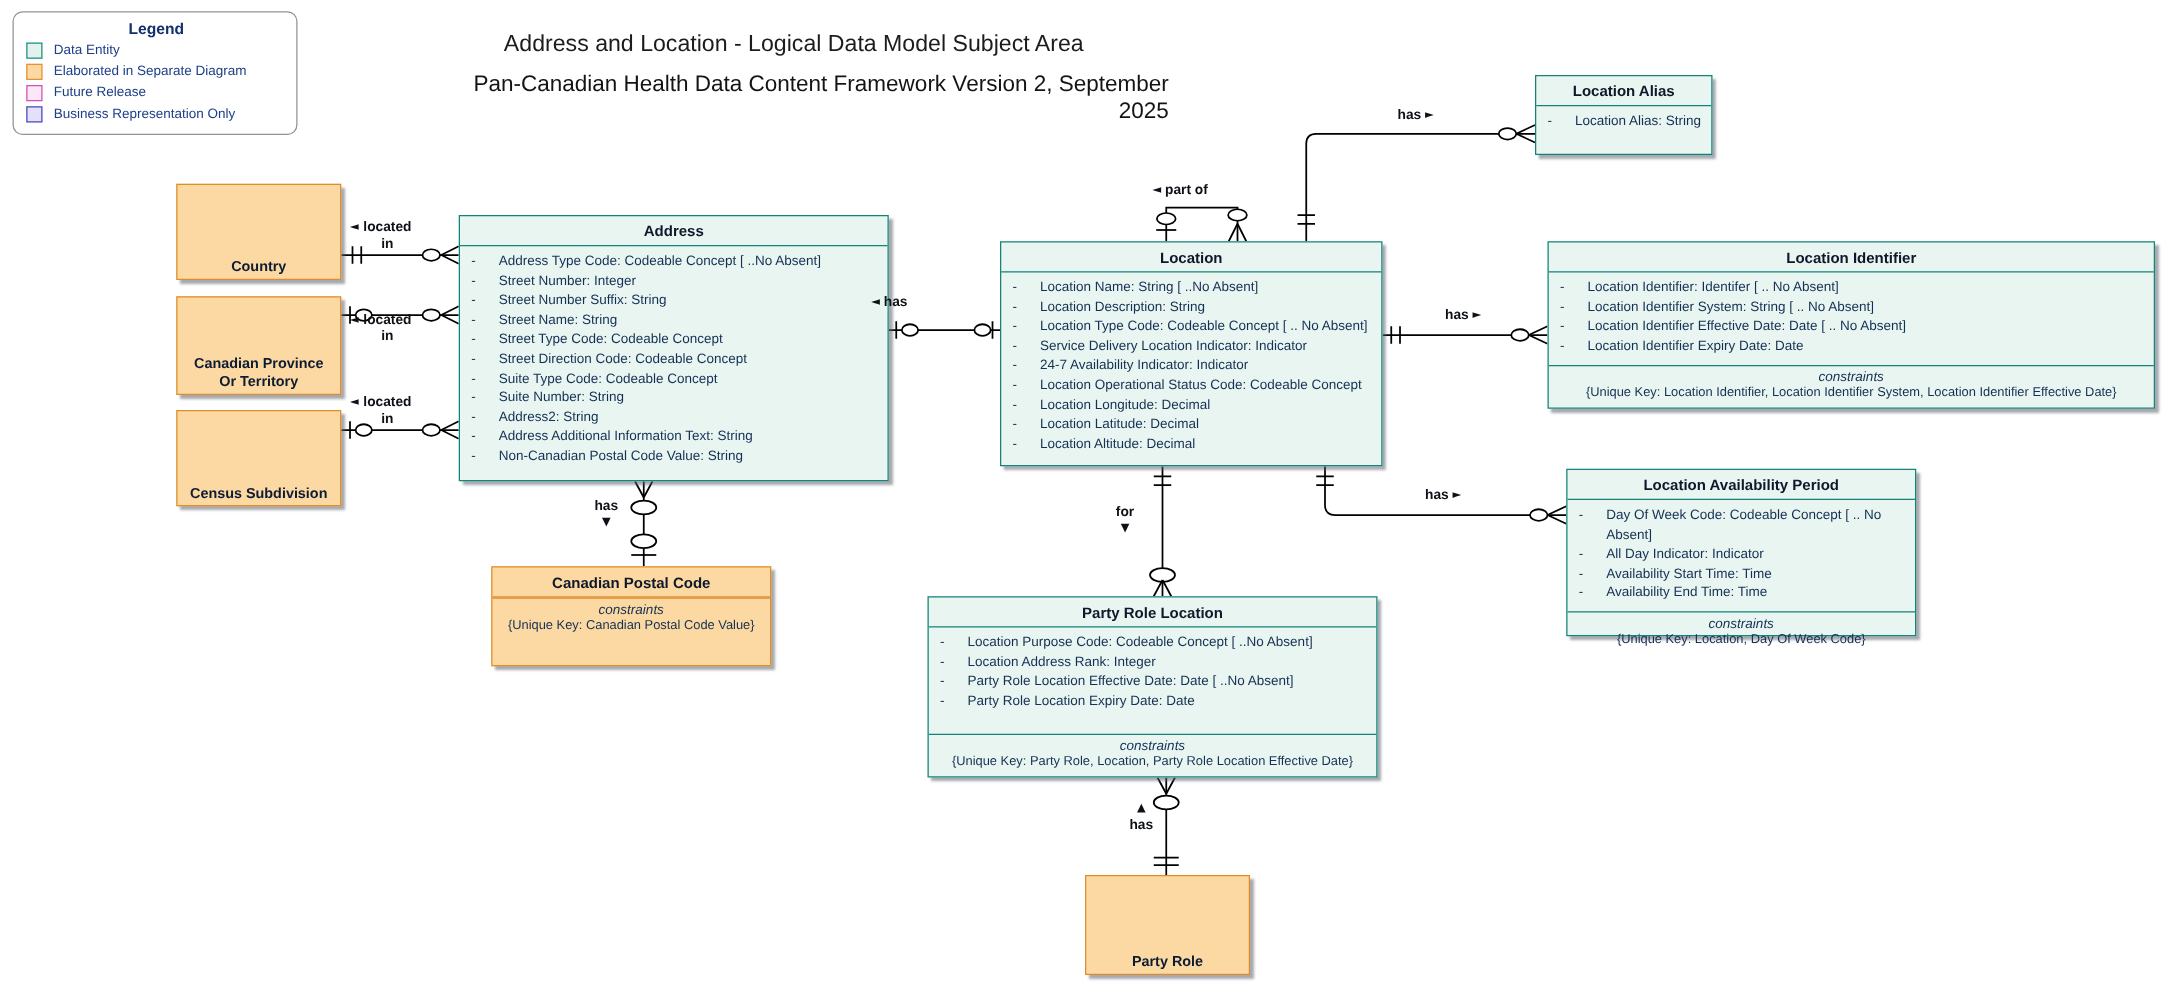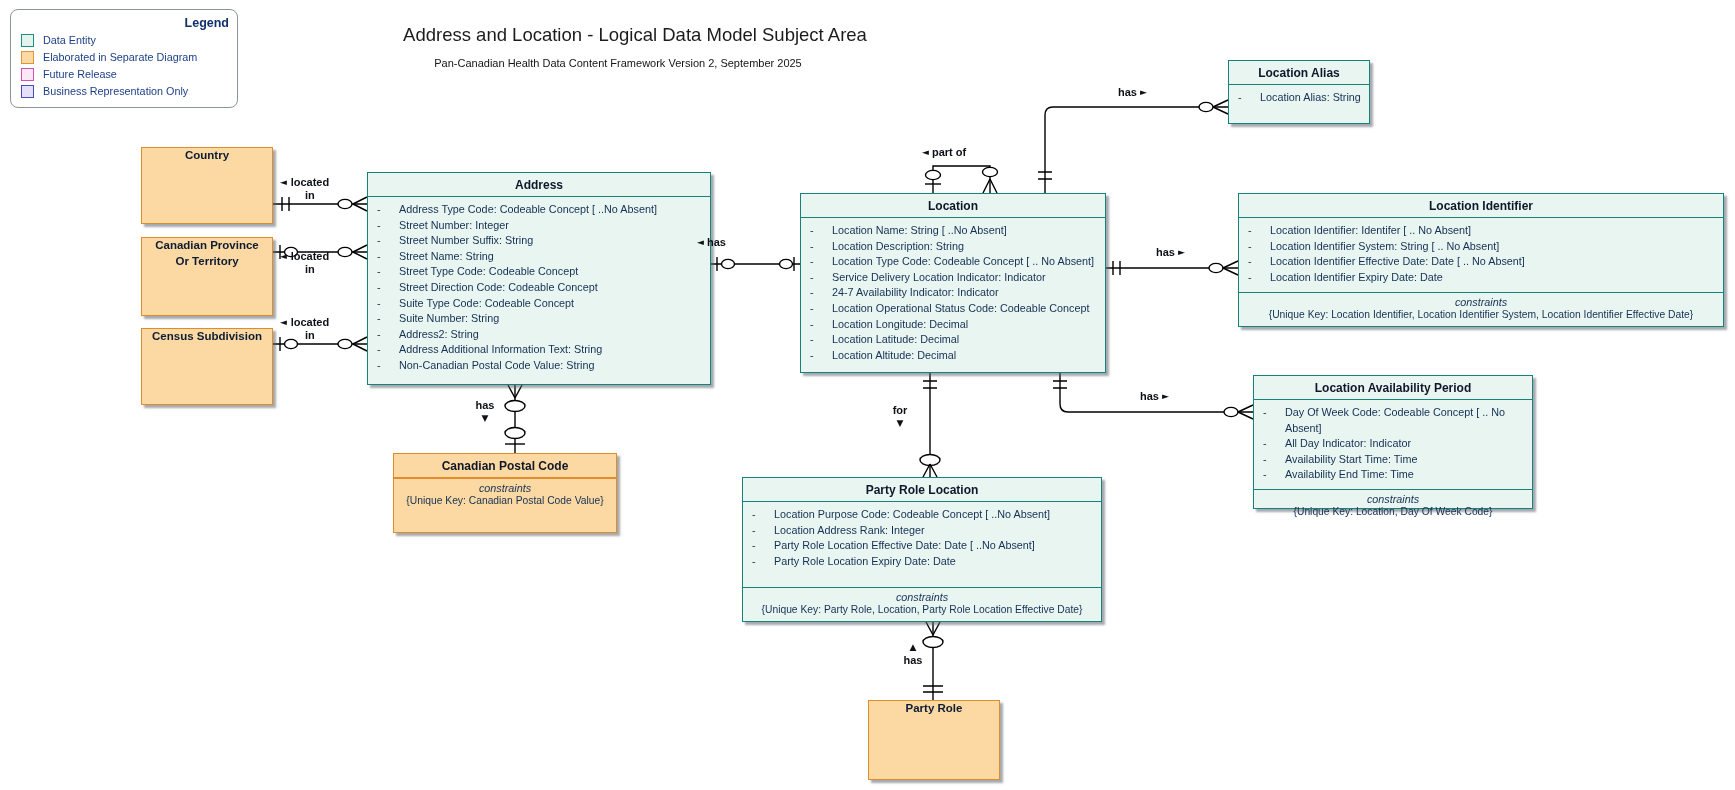--- a/index.html
+++ b/index.html
@@ -3,46 +3,46 @@
 <meta charset="utf-8">
 <style>
   html,body{margin:0;padding:0;background:#ffffff;}
   #canvas{
     position:relative;width:1735px;height:790px;background:#ffffff;overflow:hidden;
     font-family:"Liberation Sans","DejaVu Sans",sans-serif;color:#143054;
   }
   
   .dtitle{position:absolute;left:335px;top:24px;width:600px;text-align:center;
     font-size:18.5px;color:#1c1c1c;}
-  .dsub{position:absolute;left:318px;top:57px;width:600px;text-align:center;
-    font-size:11px;color:#141414;}
+  .dsub{position:absolute;left:335px;top:57px;width:600px;text-align:right;
+    font-size:18px;color:#141414;}
   
   .legend{position:absolute;left:10px;top:9px;width:228px;background:#fff;
     border:1.5px solid #8d939c;border-radius:8px;padding:6px 8px 9px 10px;box-sizing:border-box;}
-  .legend-title{text-align:right;font-weight:bold;font-size:12.5px;color:#12306b;margin-bottom:4px;}
+  .legend-title{text-align:center;font-weight:bold;font-size:12.5px;color:#12306b;margin-bottom:4px;}
   .legend-row{display:flex;align-items:center;margin-top:4px;}
   .swatch{width:13px;height:13px;border:1.4px solid #000;margin-right:9px;flex:0 0 13px;box-sizing:border-box;}
   .legend-label{font-size:10.8px;color:#1d3f87;line-height:13px;}
   
   .entity{position:absolute;box-sizing:border-box;display:flex;flex-direction:column;
     background:#e9f5f0;border:1.5px solid #15837a;
     box-shadow:3px 3px 2px rgba(92,99,108,.55);}
   .ehdr{flex:0 0 auto;text-align:center;font-weight:bold;font-size:12px;color:#0f172a;
     padding:5px 4px 4px 4px;border-bottom:1.5px solid #15837a;}
   .eattrs{flex:1 1 auto;padding:5px 6px 6px 6px;}
   .attr{display:flex;font-size:10.8px;line-height:15.6px;color:#143054;}
   .attr .dash{flex:0 0 22px;padding-left:3px;}
   .econstraints{flex:0 0 auto;border-top:1.5px solid #15837a;text-align:center;
     padding:3px 3px 6px 3px;}
   .clabel{font-style:italic;font-size:10.8px;color:#143054;}
   .ckey{font-size:10.3px;color:#143054;margin-top:1px;}
   .orange{background:#fcd9a2;border-color:#dd8d2d;}
   .orange .ehdr{border-color:#dd8d2d;}
   .orange .econstraints{border-color:#dd8d2d;}
-  .simple{align-items:center;justify-content:flex-start;}
+  .simple{align-items:center;justify-content:flex-end;}
   .stitle{font-weight:bold;font-size:11.5px;color:#0d1b33;text-align:center;line-height:1.35;padding:0 8px;}
   
   .rel-label{position:absolute;font-size:11px;color:#0d1117;line-height:13px;white-space:nowrap;font-weight:bold;}
   .rel-label .arrow{font-family:"DejaVu Sans",sans-serif;font-size:9px;vertical-align:1px;}
   .rel-two{display:flex;align-items:flex-start;white-space:normal;}
   .rel-two .txt{display:inline-block;width:46px;text-align:center;}
   .rel-col{display:flex;flex-direction:column;align-items:center;width:30px;white-space:normal;}
   svg.wires{position:absolute;left:0;top:0;pointer-events:none;}
   svg.wires path,svg.wires line{stroke:#000;stroke-width:1.4;fill:none;}
   svg.wires ellipse{stroke:#000;stroke-width:1.4;fill:#fff;}

